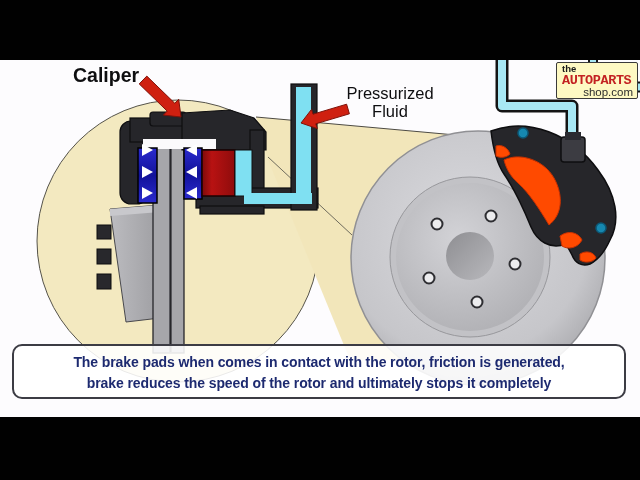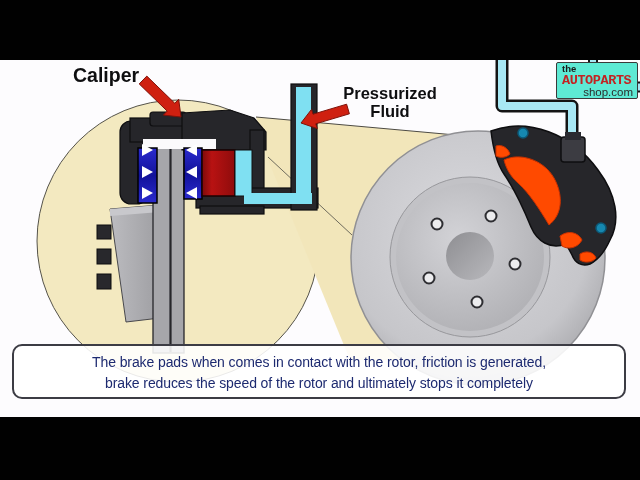--- a/index.html
+++ b/index.html
@@ -15,38 +15,38 @@
     position:absolute;left:0;top:60px;width:640px;height:357px;
     background:#fdfcfe;overflow:hidden;
   }
   .diagram-svg{position:absolute;left:0;top:0;}
   .label-caliper{
     position:absolute;left:73px;top:4px;
     font-size:19.5px;font-weight:700;color:#0e0e10;letter-spacing:0px;
   }
   .label-fluid{
     position:absolute;left:336px;top:25px;width:108px;
-    font-size:16.5px;font-weight:700;color:#0e0e10;text-align:center;line-height:17.5px;
+    font-size:16.5px;font-weight:400;color:#0e0e10;text-align:center;line-height:17.5px;
   }
   .logo{
     position:absolute;left:556px;top:2px;width:82px;height:37px;
-    background:#5eead4;border:1.6px solid #3a3a3a;border-radius:2px;
+    background:#fef9c3;border:1.6px solid #3a3a3a;border-radius:2px;
     padding:1px 4px 0 5px;line-height:11px;
   }
   .logo .l1{font-size:9.5px;font-weight:700;color:#1a1a1a;display:block;line-height:10px;}
   .logo .l2{font-size:13.5px;font-weight:800;color:var(--c-logo-red,#c32222);display:block;letter-spacing:-0.4px;line-height:13px;font-family:Liberation Mono, monospace;}
   .logo .l3{font-size:11.5px;font-weight:400;color:#2c2c2c;display:block;text-align:right;line-height:11px;}
   .caption{
     position:absolute;left:12px;top:284px;width:614px;height:55px;
     background:rgba(255,255,255,0.88);
     border:2px solid #3c3c44;border-radius:10px;
     padding-top:6px;text-align:center;
   }
   .caption .line{
-    font-size:14px;font-weight:400;color:var(--c-caption-navy,#1d2a70);
+    font-size:14px;font-weight:700;color:var(--c-caption-navy,#1d2a70);
     line-height:21px;letter-spacing:-0.1px;
   }
 </style>
 </head>
 <body>
 
 <div class="frame" data-name="video-frame">
 
   <div class="letterbox top" data-name="letterbox-top"></div>
 

